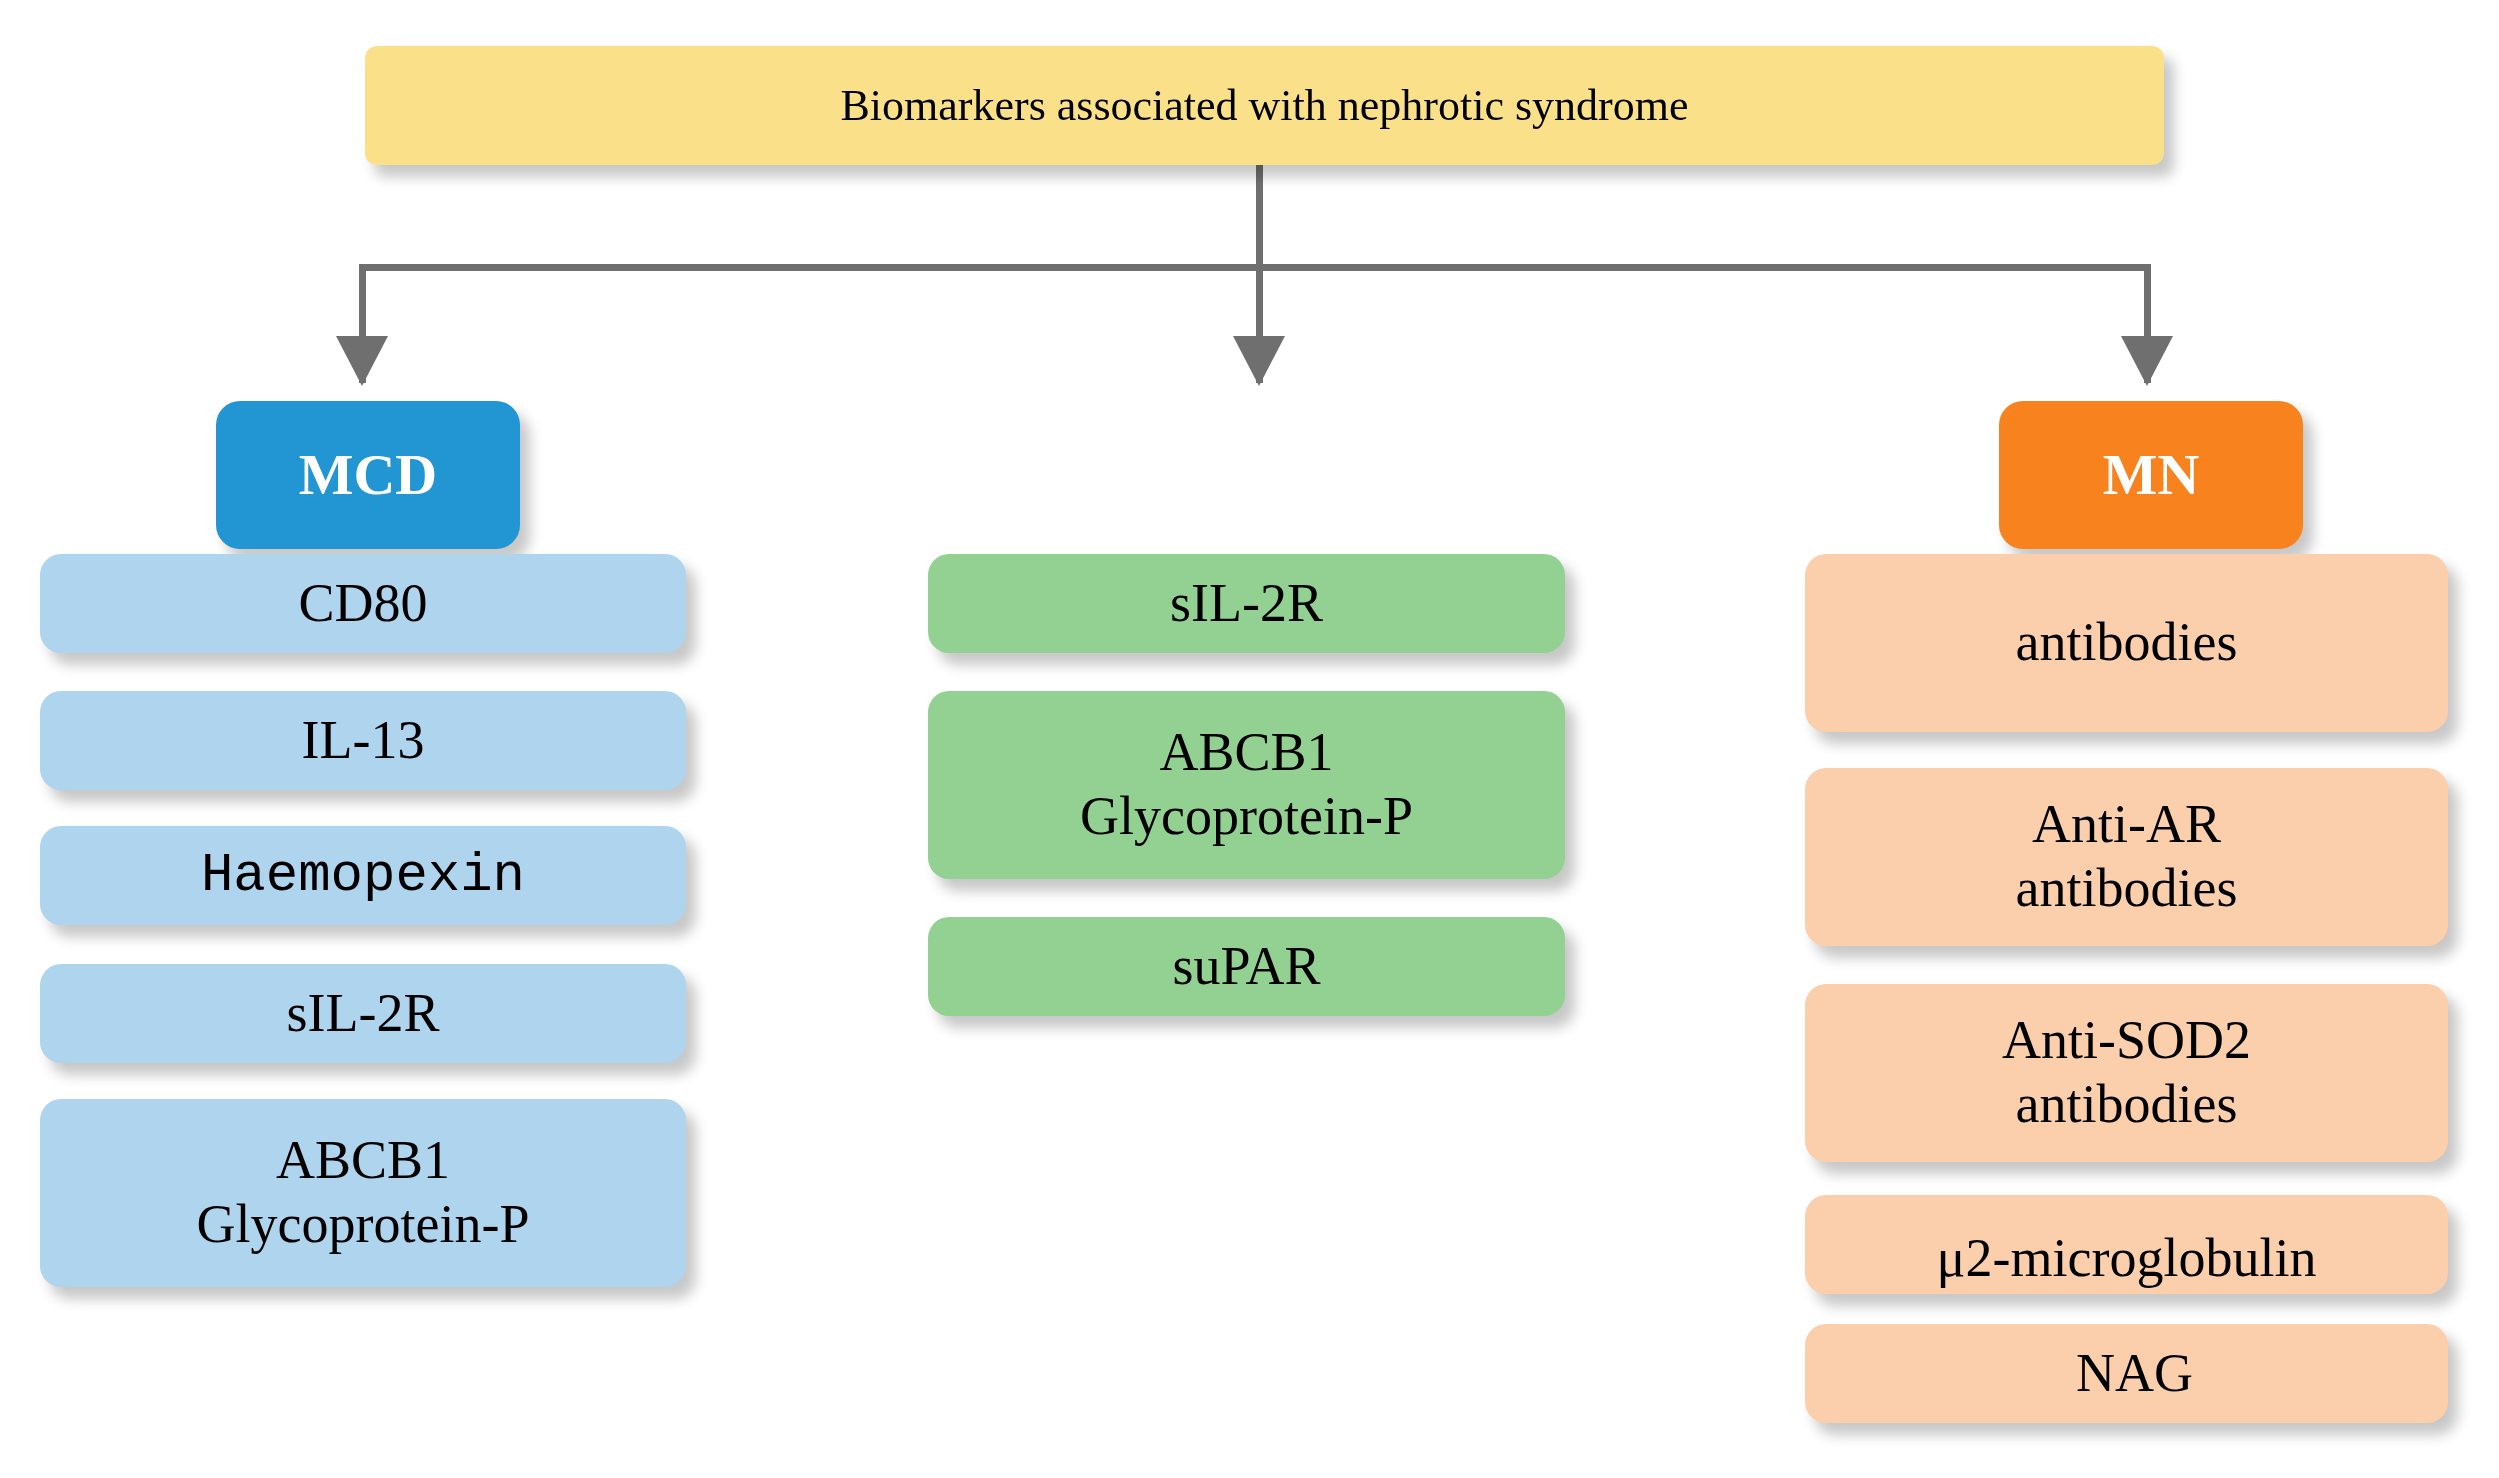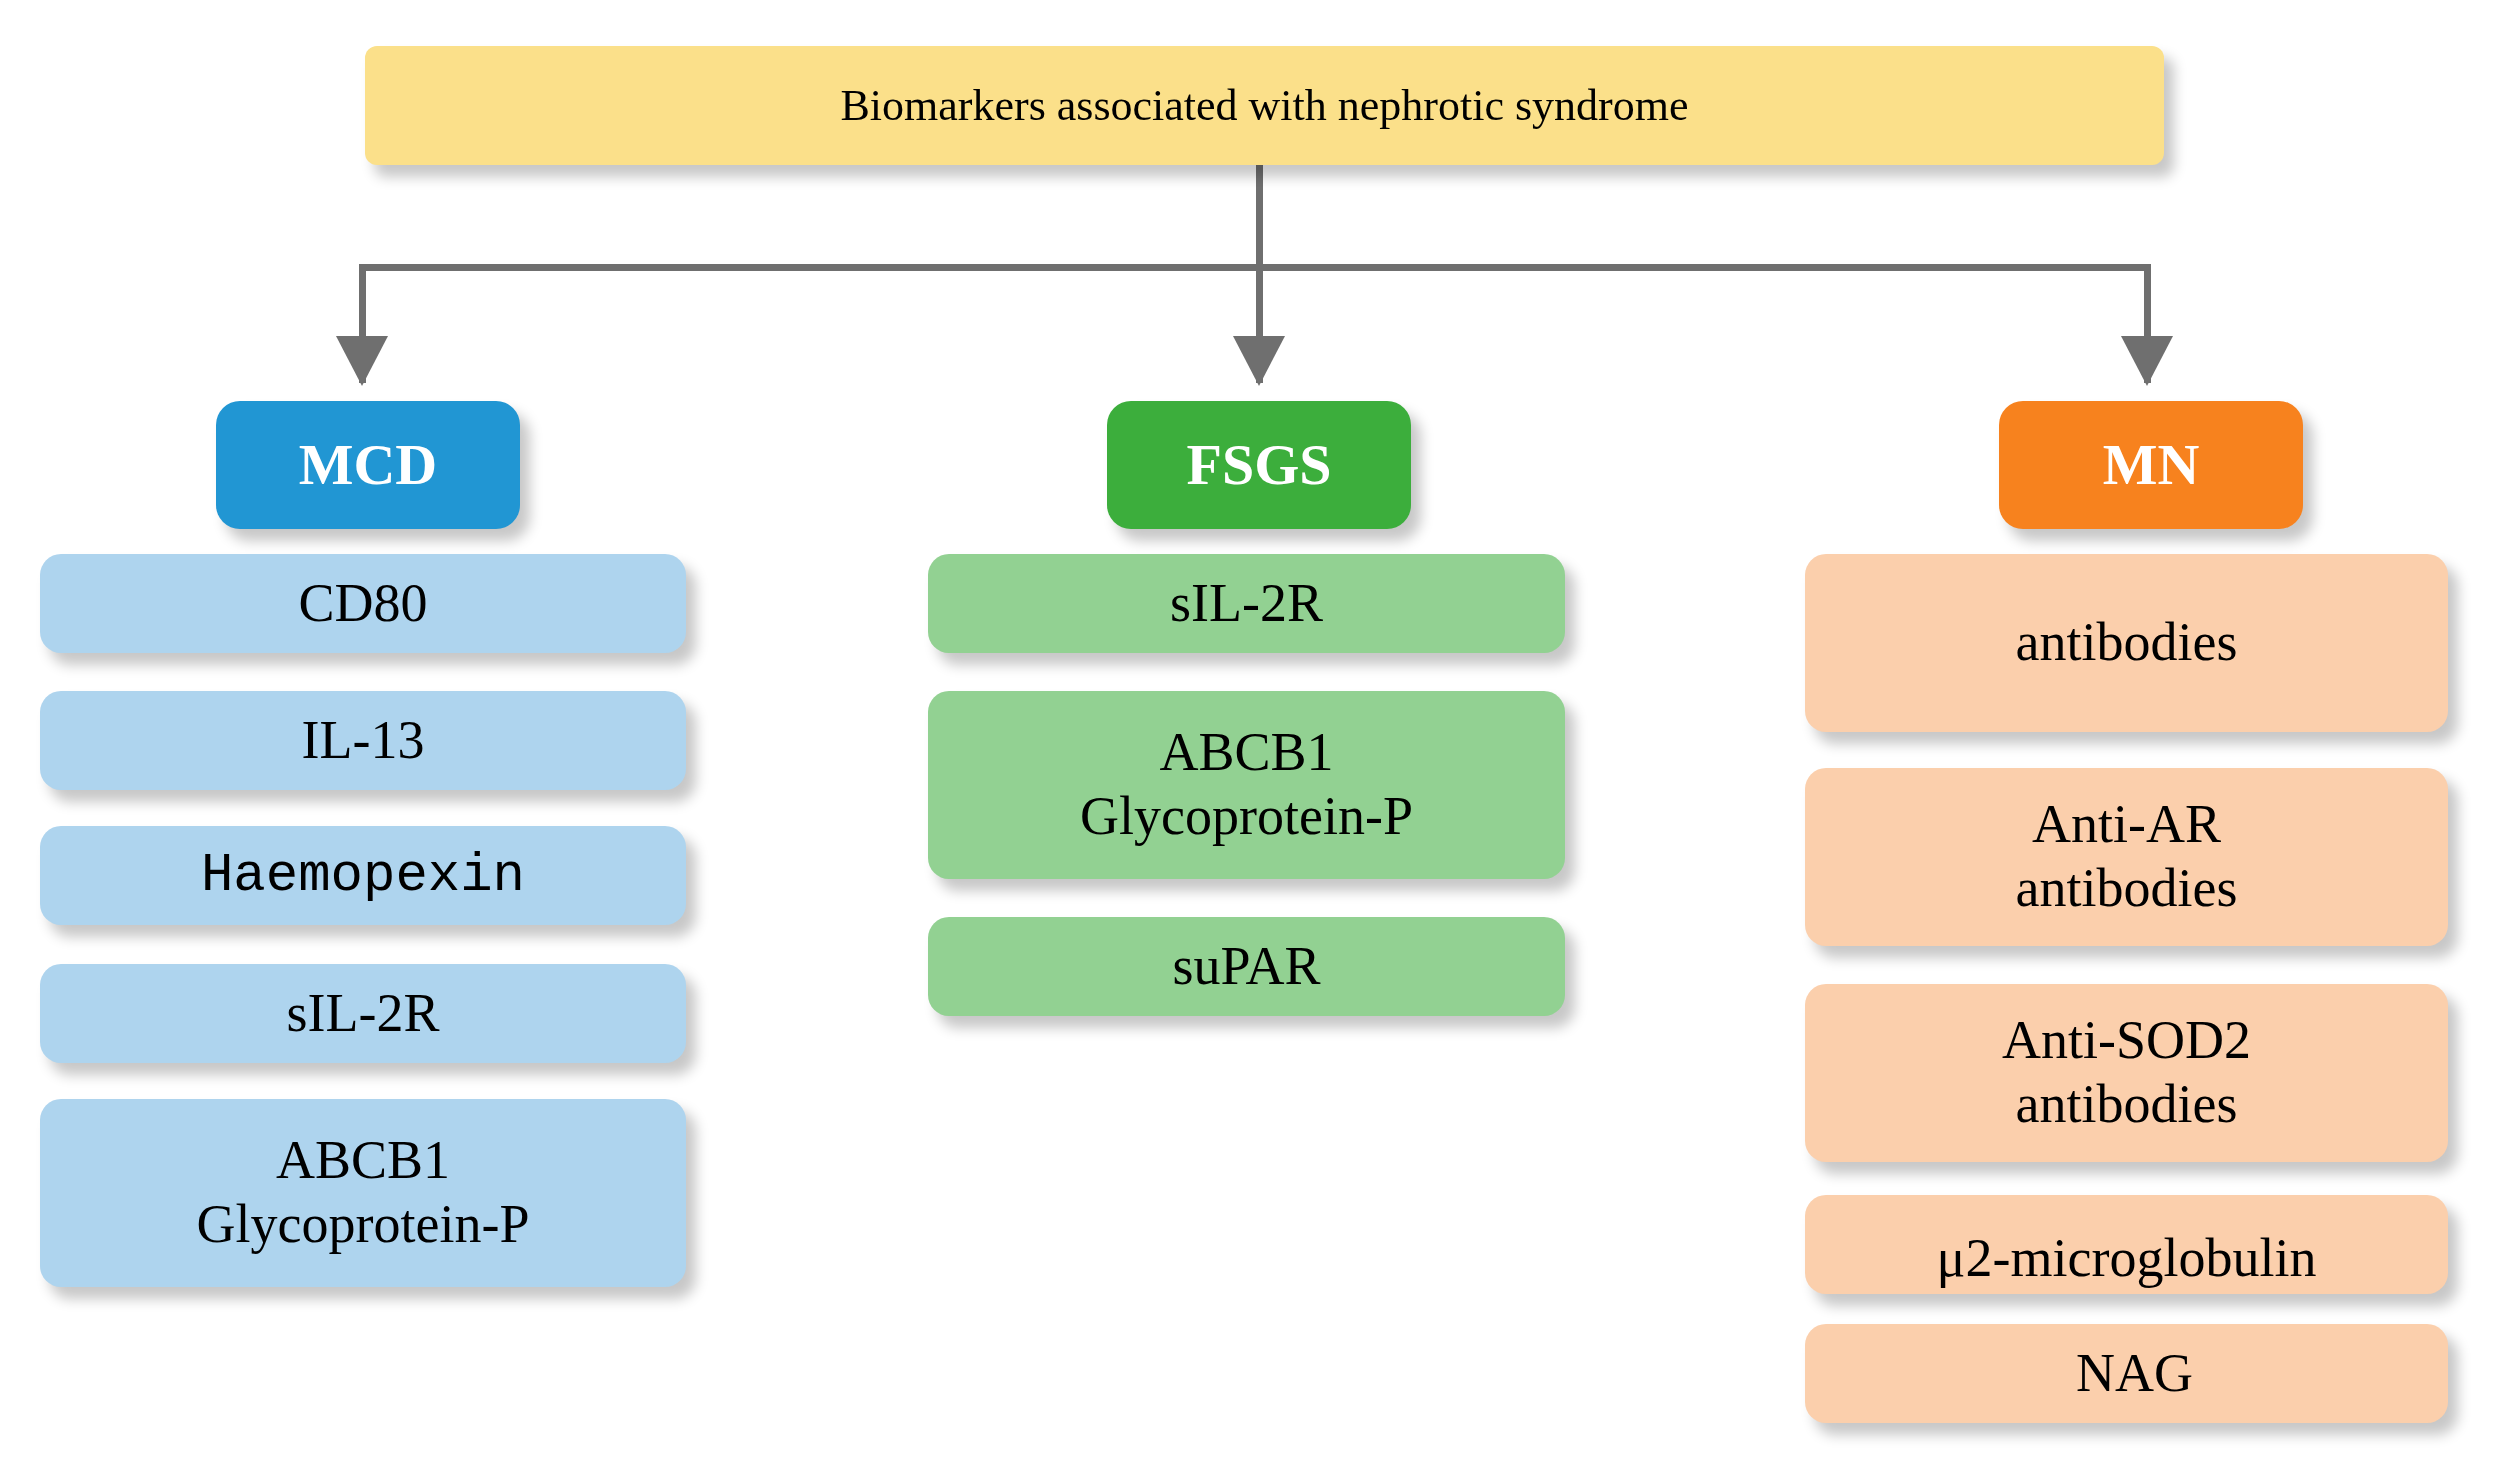--- a/index.html
+++ b/index.html
@@ -49,21 +49,21 @@
     font-size: 44px;
     border-radius: 12px;
   }
 
   
   .cat-header {
     font-weight: bold;
     color: #ffffff;
     font-size: 58px;
     border-radius: 24px;
-    height: 128px;
+    height: 148px;
   }
   #cat-mcd  { left: 216px;  top: 401px; width: 304px;  background: #2196d3; }
   #cat-fsgs { left: 1107px; top: 401px; width: 304px;  background: #3cae3c; }
   #cat-mn   { left: 1999px; top: 401px; width: 304px;  background: #f7821e; }
 
   
   .leaf { font-size: 54px; }
   .leaf-mcd  { left: 40px;   width: 646px;  background: #aed4ee; }
   .leaf-fsgs { left: 928px; width: 637px;  background: #92d192; }
   .leaf-mn   { left: 1805px; width: 643px;  background: #fbcfac; }
@@ -100,23 +100,20 @@
 
   <div class="conn conn-v" style="left:2144px; top:264px; width:7.2px; height:119px;"></div>
   <div class="arrowhead" style="left:2121px; top:336px;"></div>
 
   <div class="node" id="root-node">
     <span class="txt">Biomarkers associated with nephrotic syndrome</span>
   </div>
 
   <div class="node cat-header" id="cat-mcd">
     <span class="txt">MCD</span>
-  </div>
-  <div class="node cat-header" id="cat-fsgs">
-    <span class="txt">FSGS</span>
   </div>
   <div class="node cat-header" id="cat-mn">
     <span class="txt">MN</span>
   </div>
 
   <div class="node leaf leaf-mcd" style="top:554px; height:99px;">
     <span class="txt">CD80</span>
   </div>
   <div class="node leaf leaf-mcd" style="top:691px; height:99px;">
     <span class="txt">IL-13</span>

